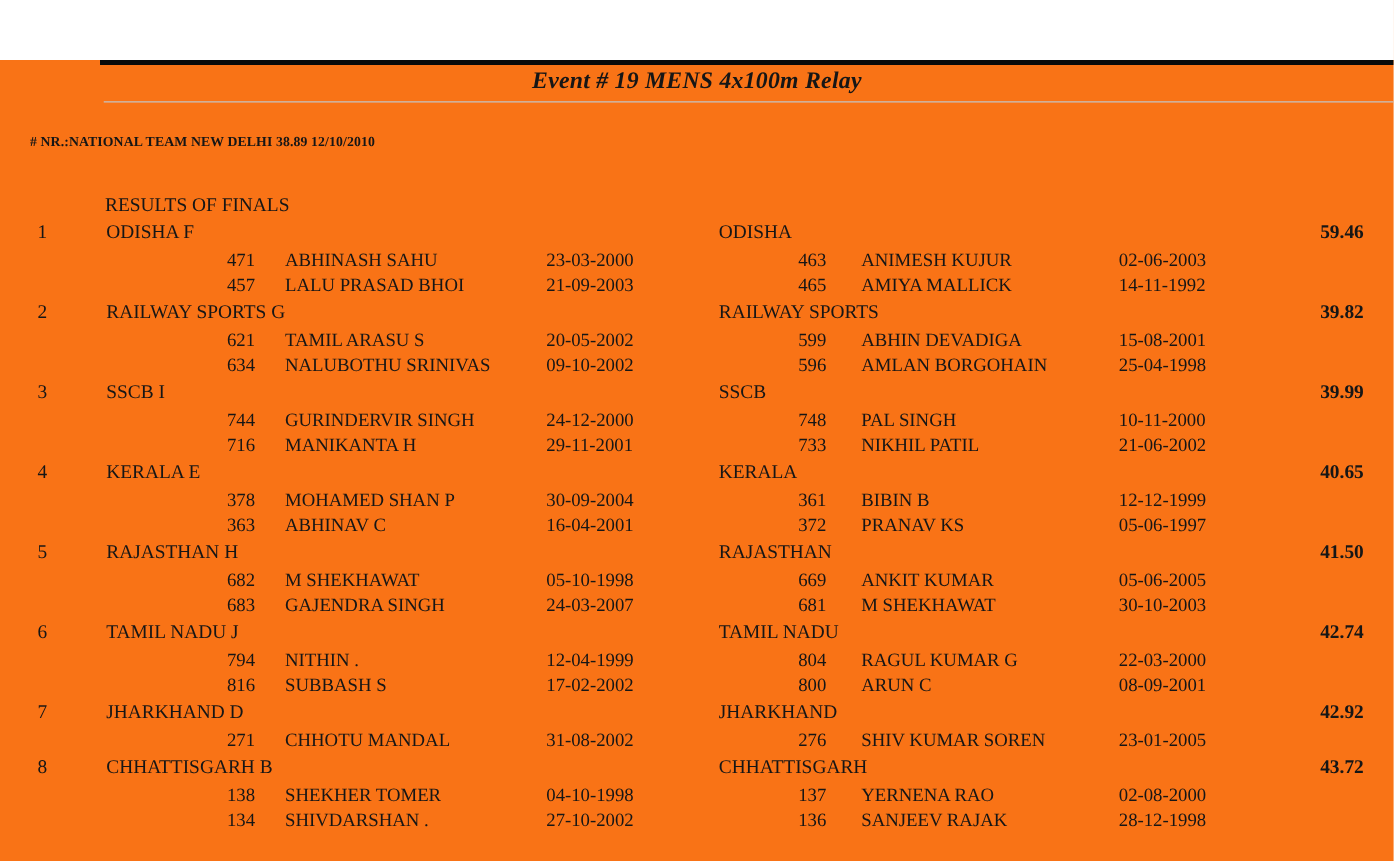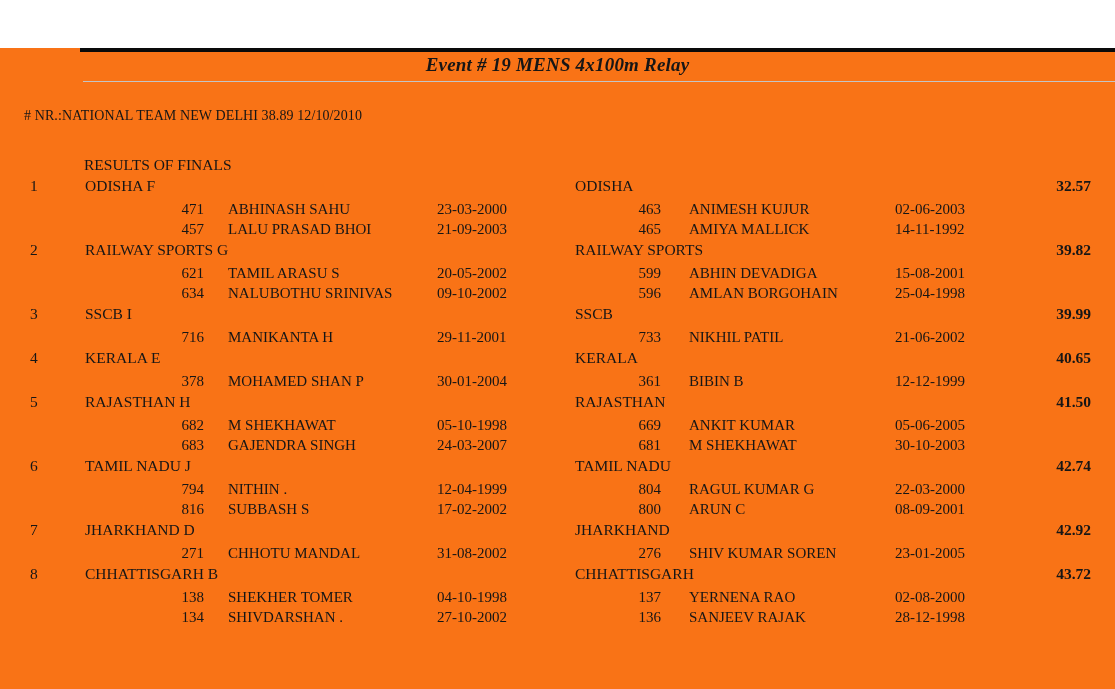--- a/index.html
+++ b/index.html
@@ -30,22 +30,22 @@
   }
   .title-underline {
     position: absolute;
     left: 83px; right: 0; top: 33px;
     height: 1px;
     background: #c4c4c4;
   }
   .record-line {
     position: absolute;
     left: 24px;
-    font-size: 14px;
-    font-weight: normal;
+    font-size: 11px;
+    font-weight: bold;
     letter-spacing: 0.1px;
     white-space: nowrap;
   }
   .record-nr { top: 60px; }
   .record-mr { top: 83px; }
   .section-title {
     position: absolute;
     left: 84px; top: 108px;
     font-size: 15.5px;
     font-weight: normal;
@@ -78,21 +78,21 @@
   <div class="event-title">Event # 19 MENS 4x100m Relay</div>
   <div class="title-underline"></div>
   <div class="record-line record-nr"># NR.:NATIONAL TEAM NEW DELHI 38.89 12/10/2010</div>
   <div class="section-title">RESULTS OF FINALS</div>
   <div class="results-list" id="results">
   <div class="block">
     <div class="line team-line">
       <span class="rank">1</span>
       <span class="team-left">ODISHA F</span>
       <span class="team-right">ODISHA</span>
-      <span class="time">32.57</span>
+      <span class="time">59.46</span>
     </div>
     <div class="line athlete-line">
       <span class="bib-l">471</span>
       <span class="name-l">ABHINASH SAHU</span>
       <span class="dob-l">23-03-2000</span>
       <span class="bib-r">463</span>
       <span class="name-r">ANIMESH KUJUR</span>
       <span class="dob-r">02-06-2003</span>
     </div>
     <div class="line athlete-line">
@@ -131,43 +131,59 @@
   </div>
 
   <div class="block">
     <div class="line team-line">
       <span class="rank">3</span>
       <span class="team-left">SSCB I</span>
       <span class="team-right">SSCB</span>
       <span class="time">39.99</span>
     </div>
     <div class="line athlete-line">
+      <span class="bib-l">744</span>
+      <span class="name-l">GURINDERVIR SINGH</span>
+      <span class="dob-l">24-12-2000</span>
+      <span class="bib-r">748</span>
+      <span class="name-r">PAL SINGH</span>
+      <span class="dob-r">10-11-2000</span>
+    </div>
+    <div class="line athlete-line">
       <span class="bib-l">716</span>
       <span class="name-l">MANIKANTA H</span>
       <span class="dob-l">29-11-2001</span>
       <span class="bib-r">733</span>
       <span class="name-r">NIKHIL PATIL</span>
       <span class="dob-r">21-06-2002</span>
     </div>
   </div>
 
   <div class="block">
     <div class="line team-line">
       <span class="rank">4</span>
       <span class="team-left">KERALA E</span>
       <span class="team-right">KERALA</span>
       <span class="time">40.65</span>
     </div>
     <div class="line athlete-line">
       <span class="bib-l">378</span>
       <span class="name-l">MOHAMED SHAN P</span>
-      <span class="dob-l">30-01-2004</span>
+      <span class="dob-l">30-09-2004</span>
       <span class="bib-r">361</span>
       <span class="name-r">BIBIN B</span>
       <span class="dob-r">12-12-1999</span>
+    </div>
+    <div class="line athlete-line">
+      <span class="bib-l">363</span>
+      <span class="name-l">ABHINAV C</span>
+      <span class="dob-l">16-04-2001</span>
+      <span class="bib-r">372</span>
+      <span class="name-r">PRANAV KS</span>
+      <span class="dob-r">05-06-1997</span>
     </div>
   </div>
 
   <div class="block">
     <div class="line team-line">
       <span class="rank">5</span>
       <span class="team-left">RAJASTHAN H</span>
       <span class="team-right">RAJASTHAN</span>
       <span class="time">41.50</span>
     </div>

